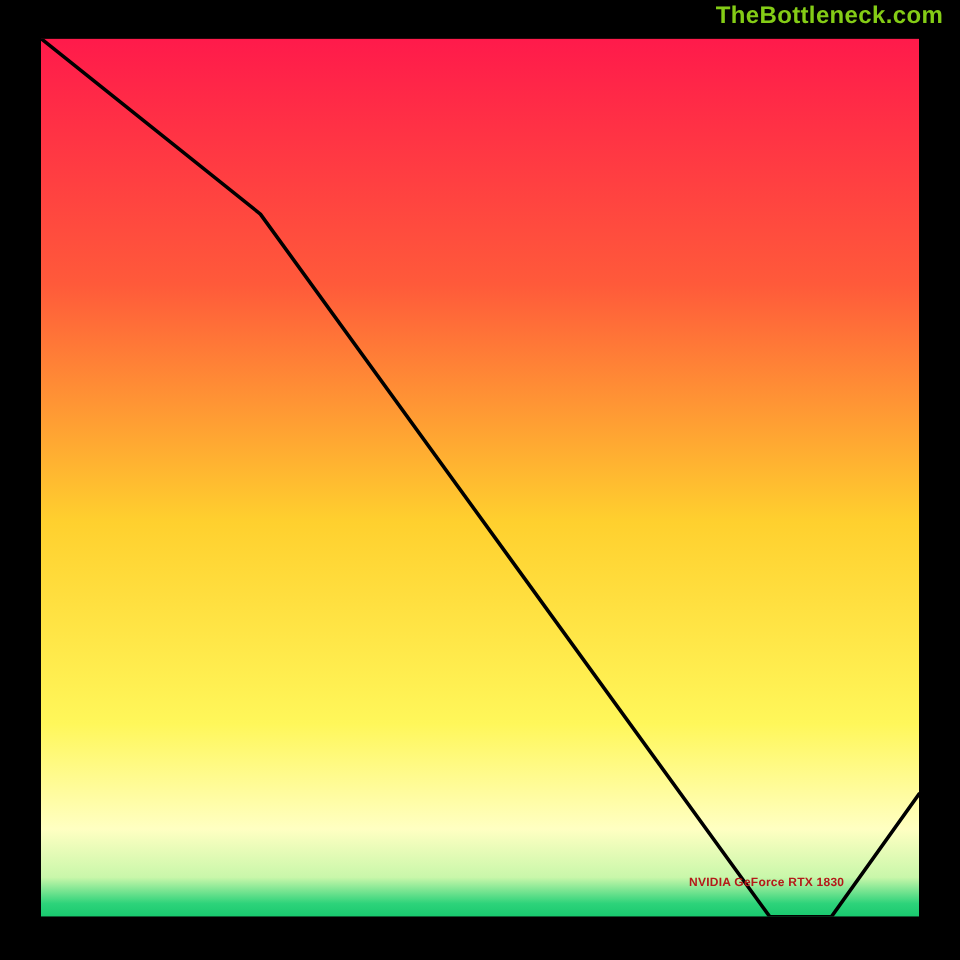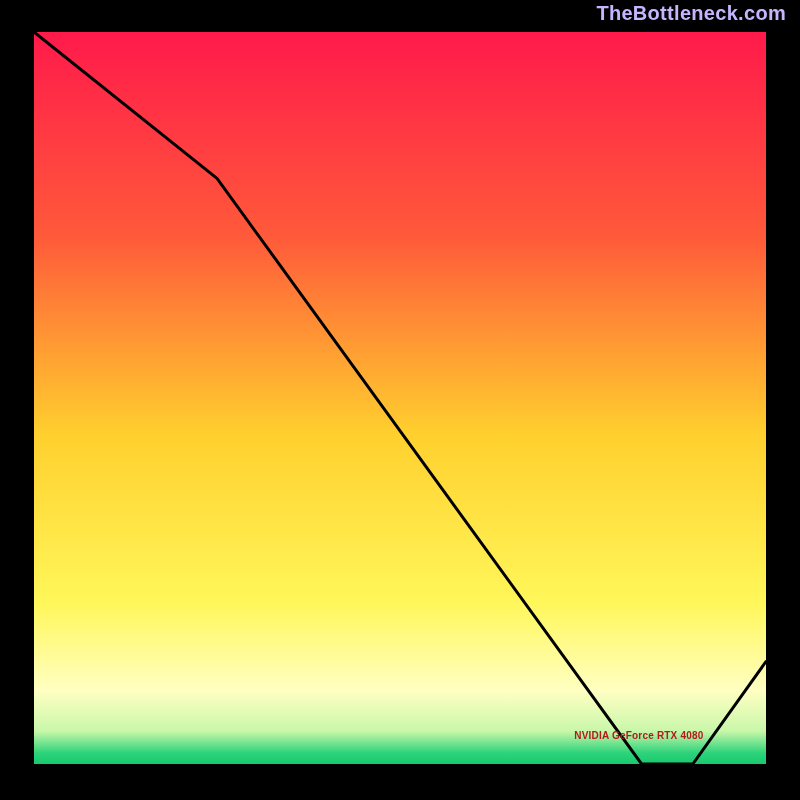--- a/index.html
+++ b/index.html
@@ -14,21 +14,21 @@
   .outer {
     position: relative;
     width: 800px;
     height: 800px;
     background: #000;
   }
   .attribution {
     position: absolute;
     top: 2px;
     right: 14px;
-    color: #c4b5fd;
+    color: #84cc16;
     font-size: 20px;
     font-weight: 600;
     letter-spacing: 0.3px;
   }
   .plot-frame {
     position: absolute;
     left: 34px;
     top: 32px;
     width: 732px;
     height: 732px;
@@ -65,16 +65,16 @@
             <stop offset="78%" stop-color="#fff75a"></stop>
             <stop offset="90%" stop-color="#ffffc2"></stop>
             <stop offset="95.5%" stop-color="#c9f7aa"></stop>
             <stop offset="98.5%" stop-color="#2dd37a"></stop>
             <stop offset="100%" stop-color="#18c96e"></stop>
           </linearGradient>
       </defs>
       <rect id="bg-rect" x="0" y="0" width="732" height="732" fill="url(#bg-grad)"></rect>
       <polyline id="curve" fill="none" stroke="#000" stroke-width="3" stroke-linejoin="round" stroke-linecap="round" points="0,0 183,146.39999999999998 607.56,732 658.8000000000001,732 732,629.52"></polyline>
     </svg>
-    <div id="anno" class="annotation" style="left: 540.24px; top: 698.04px;">NVIDIA GeForce RTX 4080</div>
+    <div id="anno" class="annotation" style="left: 540.24px; top: 698.04px;">NVIDIA GeForce RTX 1830</div>
   </div>
 
 </div>
 
 </body></html>

